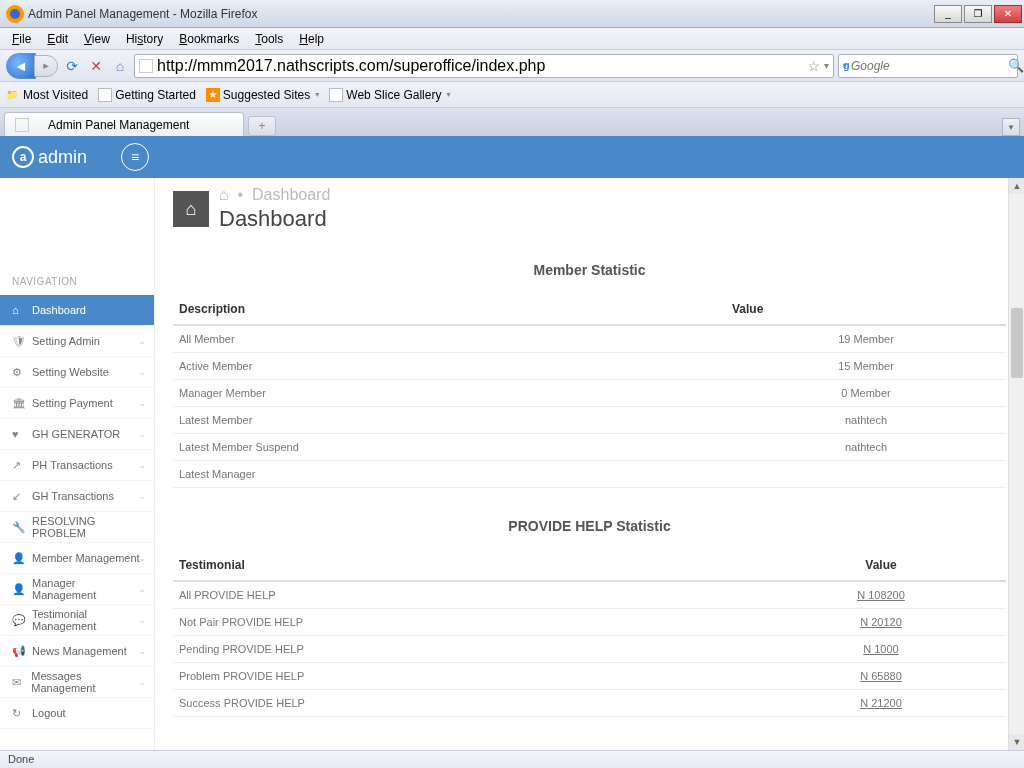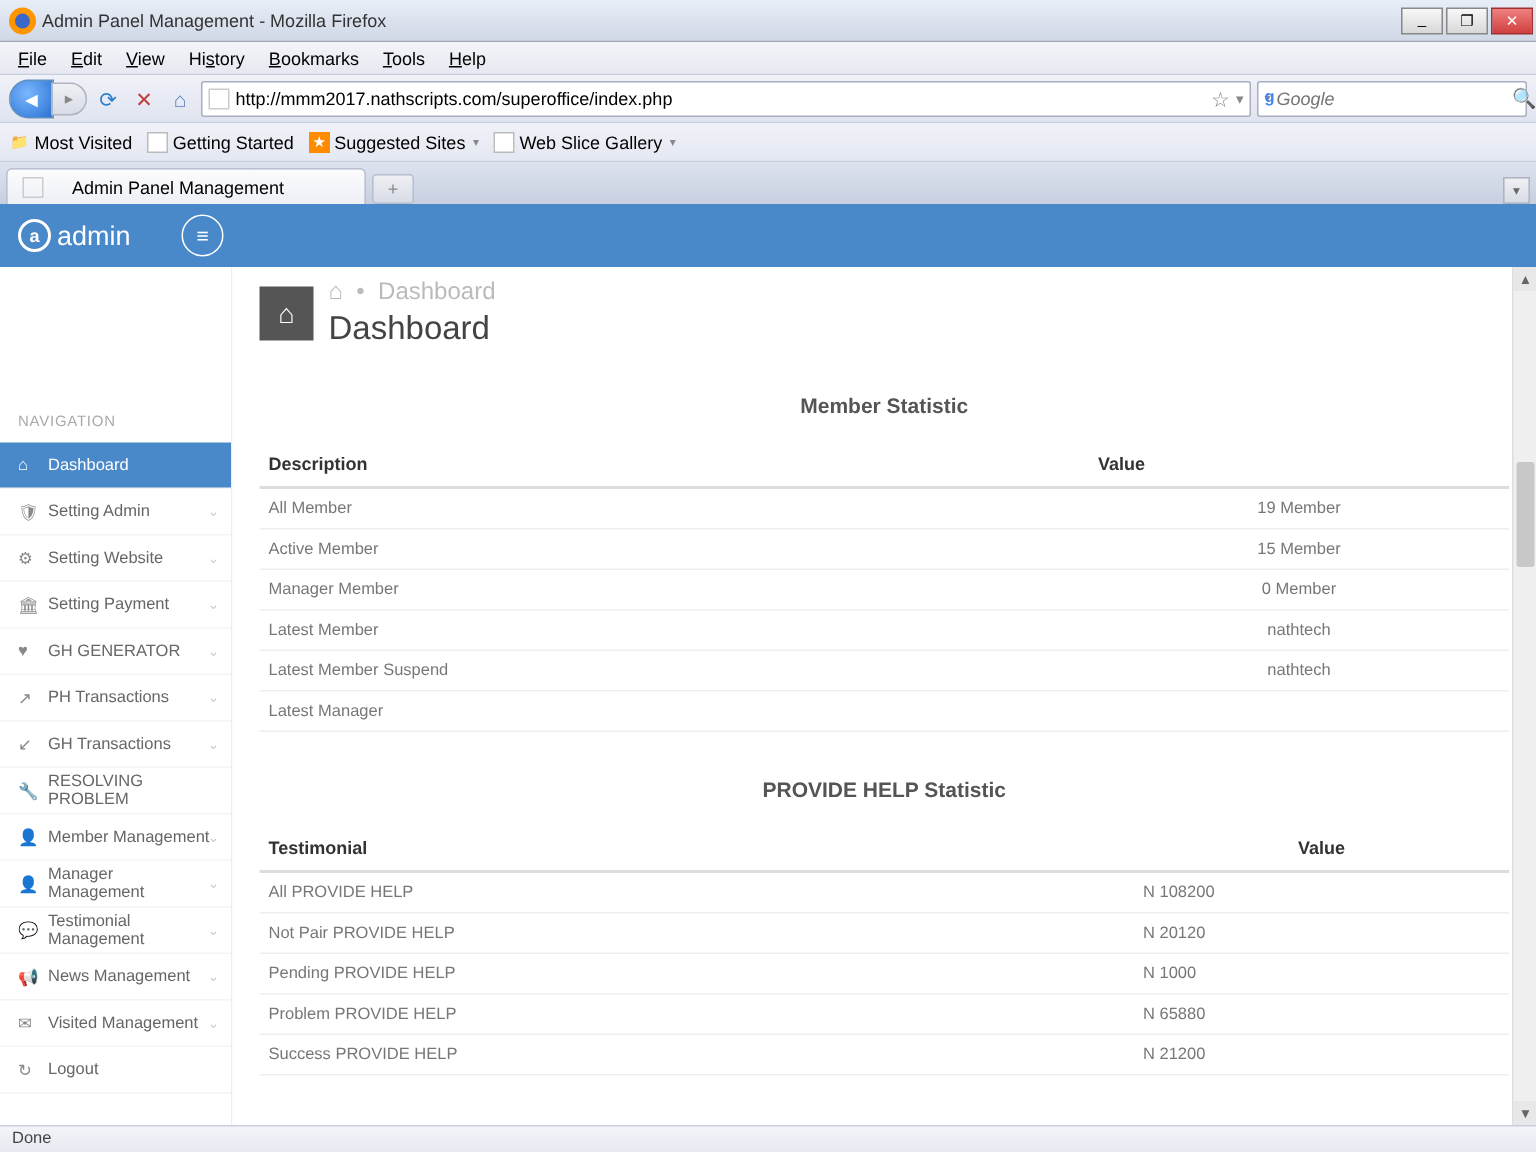--- a/index.html
+++ b/index.html
@@ -21,21 +21,21 @@
 .navbar { height: 32px; background: linear-gradient(#f0f2f8,#e0e4f0); border-bottom: 1px solid #c8cee0; display: flex; align-items: center; padding: 2px 6px; gap: 4px; }
 .navbtns { display: flex; align-items: center; }
 .navbtn-back { width: 30px; height: 26px; background: radial-gradient(circle at 40% 35%, #7ab8ff, #2a70d0); border-radius: 13px 0 0 13px; border: 1px solid #6090c0; display:flex; align-items:center; justify-content:center; color:#fff; font-size:14px; }
 .navbtn-fwd { width: 24px; height: 22px; background: linear-gradient(#f0f0f4,#d8dce6); border-radius: 0 11px 11px 0; border: 1px solid #b0b4c0; display:flex; align-items:center; justify-content:center; color:#888; font-size:11px; margin-left:-2px; }
 .icon-btn { width: 20px; height: 20px; display: flex; align-items: center; justify-content: center; font-size: 14px; color: #4a6; }
 .icon-btn.reload { color: #2a7fd0; }
 .icon-btn.stop { color: #c04040; }
 .icon-btn.home { color: #5a7fb8; }
 .urlbar { flex: 1; height: 24px; background: #fff; border: 1px solid #a8b0c0; border-radius: 2px; display: flex; align-items: center; padding: 0 4px; }
 .urlbar .page-icon { width: 14px; height: 14px; border: 1px solid #ccc; margin-right: 4px; }
-.urlbar input { flex: 1; border: none; outline: none; font-size: 12px; background: transparent; }
+.urlbar input { flex: 1; border: none; outline: none; font-size: 16px; background: transparent; }
 .urlbar .star { color: #888; font-size: 14px; margin: 0 4px; }
 .urlbar .drop { color: #888; font-size: 10px; }
 .searchbar { width: 180px; height: 24px; background: #fff; border: 1px solid #a8b0c0; border-radius: 2px; display: flex; align-items: center; padding: 0 4px; }
 .searchbar .g-icon { width: 14px; height: 14px; position: relative; }
 .searchbar .g-icon::before { content:'g'; font-size:11px; font-weight:bold; position:absolute; color:#4285f4; }
 .searchbar input { flex: 1; border: none; outline: none; font-size: 12px; color: #888; font-style: italic; margin-left: 4px; }
 .searchbar .mag { color: #4a6fa8; font-size: 13px; }
 
 .bookbar { height: 26px; background: linear-gradient(#f0f2f8,#e4e8f2); border-bottom: 1px solid #c8cee0; display: flex; align-items: center; padding: 0 6px; gap: 10px; font-size: 12px; }
 .bookbar .bm { display: flex; align-items: center; gap: 3px; cursor: default; }
@@ -72,21 +72,21 @@
 .breadcrumb { font-size: 16px; color: #bbb; margin-bottom: 2px; }
 .page-title { font-size: 22px; color: #444; font-weight: normal; }
 
 .stat-title { text-align: center; font-size: 14px; color: #555; font-weight: bold; margin: 30px 0 16px 0; }
 .stat-table { width: 100%; border-collapse: collapse; }
 .stat-table th { text-align: left; font-size: 12px; color: #333; font-weight: bold; padding: 8px 6px; border-bottom: 2px solid #ddd; }
 .stat-table th.val { text-align: left; }
 .stat-table td { font-size: 11px; color: #777; padding: 7px 6px; border-bottom: 1px solid #eee; }
 .stat-table td.val { text-align: center; width: 280px; }
 .stat-table2 th.val { text-align: center; }
-.stat-table2 td.val { text-align: left; width: 250px; }
+.stat-table2 td.val { text-align: center; width: 250px; text-decoration: underline; }
 
 .scrollbar-v { position: absolute; right: 0; top: 42px; bottom: 0; width: 16px; background: #f0f0f0; border-left: 1px solid #ddd; }
 .scrollbar-v .thumb { position: absolute; left: 2px; width: 12px; background: #c8c8c8; border-radius: 2px; }
 .scrollbar-v .arr { position:absolute; left:0; width:16px; height:16px; background:#e8e8e8; display:flex;align-items:center;justify-content:center;font-size:9px;color:#666; }
 
 .statusbar { height: 18px; background: linear-gradient(#f4f4f8,#e6e9f2); border-top: 1px solid #c8cee0; font-size: 11px; color: #444; padding: 2px 8px; }
 </style>
 </head>
 <body>
 
@@ -229,21 +229,21 @@
             <span>Testimonial Management</span>
             <span class="chev">⌄</span>
           </div>
           <div class="side-item">
             <span class="nico">📢</span>
             <span>News Management</span>
             <span class="chev">⌄</span>
           </div>
           <div class="side-item">
             <span class="nico">✉</span>
-            <span>Visited Management</span>
+            <span>Messages Management</span>
             <span class="chev">⌄</span>
           </div>
           <div class="side-item">
             <span class="nico">↻</span>
             <span>Logout</span>
           </div>
         </div>
     </div>
 
     <div class="main">

